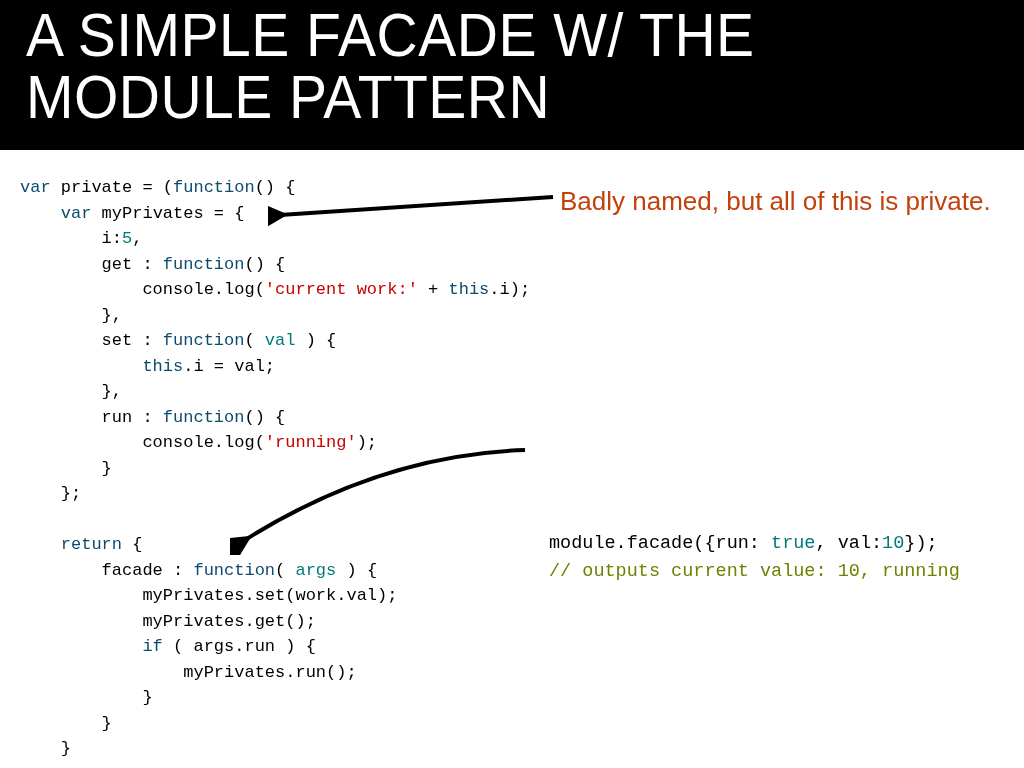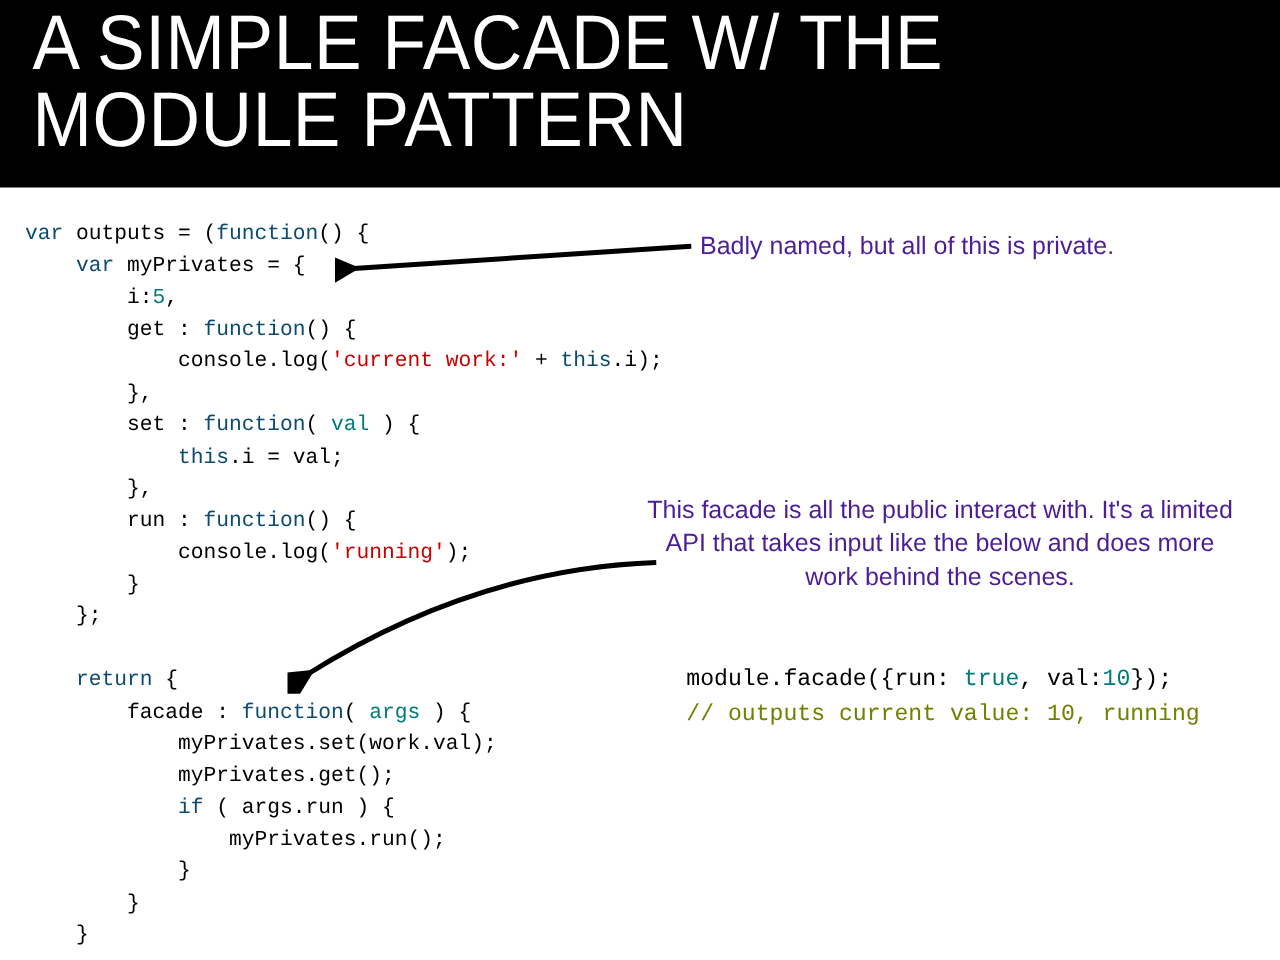--- a/index.html
+++ b/index.html
@@ -32,23 +32,23 @@
     line-height: 1.5;
     white-space: pre;
     color: #000;
   }
   .k  { color: #0c4a6e; }           
   .s  { color: #c80000; }           
   .id { color: #007a7a; }           
   .callout {
     position: absolute;
     font-family: "Gill Sans", "Gill Sans MT", "Trebuchet MS", sans-serif;
-    font-size: 20px;
+    font-size: 26px;
     line-height: 1.35;
-    color: #4c1d95;
+    color: #c2410c;
   }
   .callout-1 { left: 560px; top: 184px; }
   .callout-2 { left: 517px; top: 395px; width: 470px; text-align: center; }
   .usage {
     position: absolute;
     left: 549px;
     top: 530px;
     font-family: Menlo, Consolas, "Courier New", monospace;
     font-size: 18.5px;
     line-height: 1.5;
@@ -58,21 +58,21 @@
   .arrow { position: absolute; }
 </style>
 </head>
 <body>
 <div class="slide">
 
   <div class="title-bar">
     <h1>A SIMPLE FACADE W/ THE MODULE PATTERN</h1>
   </div>
 
-  <div class="code"><span class="k">var</span><span> outputs = (</span><span class="k">function</span><span>() {</span>
+  <div class="code"><span class="k">var</span><span> private = (</span><span class="k">function</span><span>() {</span>
 <span>    </span><span class="k">var</span><span> myPrivates = {</span>
 <span>        i:</span><span class="id">5</span><span>,</span>
 <span>        get : </span><span class="k">function</span><span>() {</span>
 <span>            console.log(</span><span class="s">'current work:'</span><span> + </span><span class="k">this</span><span>.i);</span>
 <span>        },</span>
 <span>        set : </span><span class="k">function</span><span>( </span><span class="id">val</span><span> ) {</span>
 <span>            </span><span class="k">this</span><span>.i = val;</span>
 <span>        },</span>
 <span>        run : </span><span class="k">function</span><span>() {</span>
 <span>            console.log(</span><span class="s">'running'</span><span>);</span>
@@ -85,21 +85,20 @@
 <span>            myPrivates.get();</span>
 <span>            </span><span class="k">if</span><span> ( args.run ) {</span>
 <span>                myPrivates.run();</span>
 <span>            }</span>
 <span>        }</span>
 <span>    }</span>
 <span> </span>
 </div>
 
   <div class="callout callout-1">Badly named, but all of this is private.</div>
-  <div class="callout callout-2">This facade is all the public interact with. It's a limited API that takes input like the below and does more work behind the scenes.</div>
 
   <div class="usage"><span>module.facade({run: </span><span class="id">true</span><span>, val:</span><span class="id">10</span><span>});</span>
 <span class="cmt">// outputs current value: 10, running</span></div>
 
   <svg class="arrow" style="left:268px; top:190px; width:290px; height:40px;" viewBox="0 0 290 40">
     <defs>
       <marker id="ah1" markerWidth="12" markerHeight="12" refX="2" refY="5" orient="auto">
         <path d="M10,0 L0,5 L10,10 L7,5 Z" fill="#000"></path>
       </marker>
     </defs>

